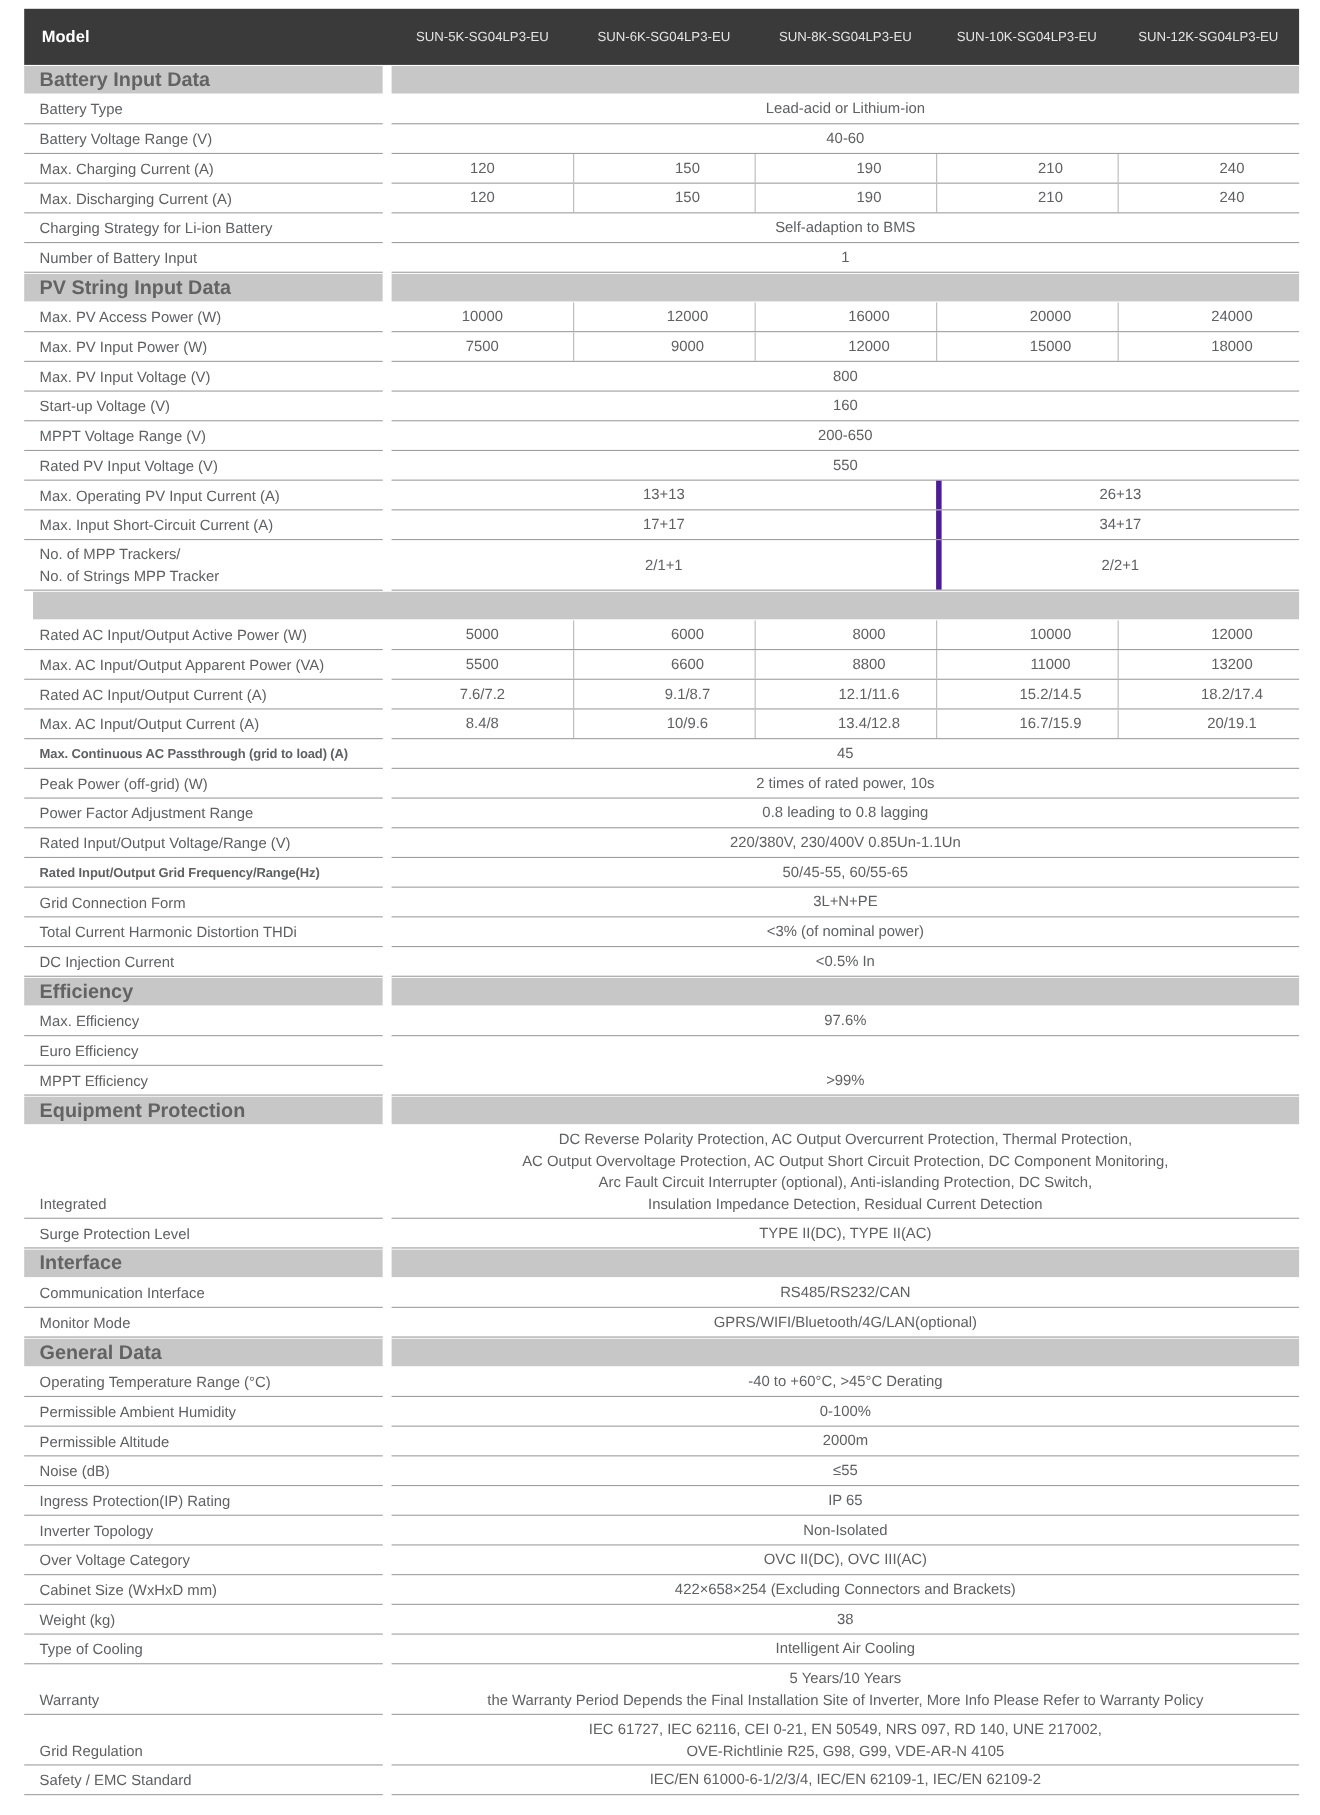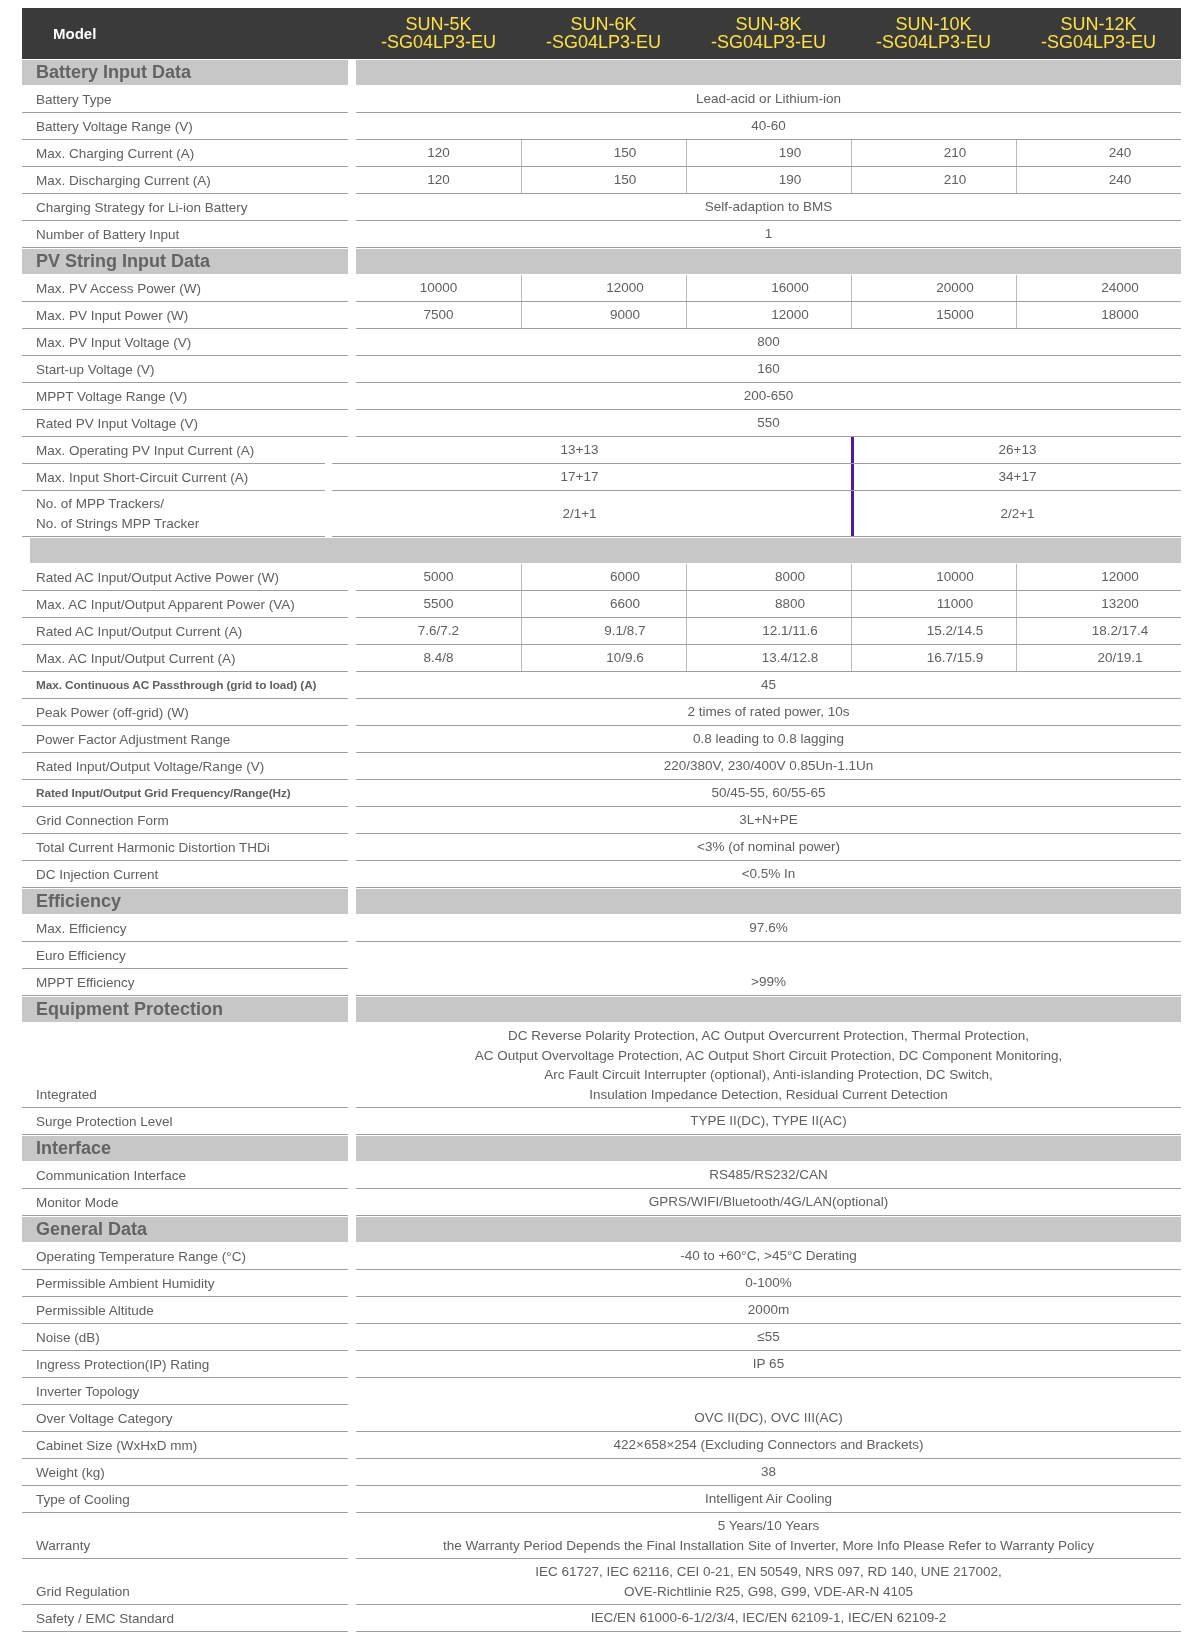--- a/index.html
+++ b/index.html
@@ -2,25 +2,25 @@
 <html><head>
 <meta charset="utf-8">
 <style>
   html,body{margin:0;padding:0;background:#ffffff;}
   .page{position:relative;width:1200px;height:1650px;background:#ffffff;overflow:hidden;
         font-family:"Liberation Sans", sans-serif;}
   .tbl{position:absolute;left:22px;top:8px;width:1159px;}
 
   
   .hdr{display:flex;background:#3a3a3a;height:51px;}
-  .hdr-label{width:334px;display:flex;align-items:center;padding-left:31px;box-sizing:border-box;
+  .hdr-label{width:334px;display:flex;align-items:center;padding-left:16px;box-sizing:border-box;
              color:#ffffff;font-weight:bold;font-size:15px;}
   .hdr-cols{display:flex;}
-  .model-col{width:165px;display:flex;flex-direction:column;justify-content:center;align-items:center;
-             color:#fde047;font-size:18px;line-height:17.5px;}
+  .model-col{width:165px;display:flex;justify-content:center;align-items:center;
+             color:#e5e5e5;font-size:12px;line-height:17.5px;}
 
   
   .section-bar{display:flex;height:25px;margin-top:1px;margin-bottom:1px;}
   .bar-label{width:326px;background:#c7c7c7;display:flex;align-items:center;padding-left:14px;
              box-sizing:border-box;font-weight:bold;font-size:18px;color:#636363;}
   .bar-gap{width:8px;background:#ffffff;}
   .bar-fill{flex:1;background:#c7c7c7;}
 
   
   .row{display:flex;align-items:stretch;}
@@ -30,21 +30,21 @@
   .cell-label.small{font-size:11.8px;letter-spacing:-0.1px;font-weight:bold;}
   .gap{width:8px;}
   .data{flex:1;display:flex;border-bottom:1px solid #9e9e9e;box-sizing:border-box;min-height:27px;}
   .val{display:flex;flex-direction:column;justify-content:center;align-items:center;
        font-size:13.5px;color:#5f6062;line-height:19.5px;padding:3px 2px;box-sizing:border-box;
        text-align:center;}
   .val.span{flex:1;}
   .val.col{width:165px;}
   .val.col + .val.col{border-left:1px solid #b9b9b9;padding-left:44px;}
   .val.g1{width:495px;}
-  .val.g2{width:330px;border-left:3px solid #4c1d95;margin-left:24px;}
+  .val.g2{width:330px;border-left:5px solid #4c1d95;}
 </style>
 </head>
 <body>
 
 <div class="page">
   <div class="tbl">
     <div class="hdr">
       <div class="hdr-label">Model</div>
       <div class="hdr-cols" id="model-cols">
           <div class="model-col">
@@ -491,20 +491,23 @@
           <div class="gap"></div>
           <div class="data">
             <div class="val span">IP 65</div>
           </div>
         </div>
         <div class="row">
           <div class="cell-label">
             <div>Inverter Topology</div>
           </div>
           <div class="gap"></div>
+          <div class="data">
+            <div class="val span">Non-Isolated</div>
+          </div>
         </div>
         <div class="row">
           <div class="cell-label">
             <div>Over Voltage Category</div>
           </div>
           <div class="gap"></div>
           <div class="data">
             <div class="val span">OVC II(DC), OVC III(AC)</div>
           </div>
         </div>

